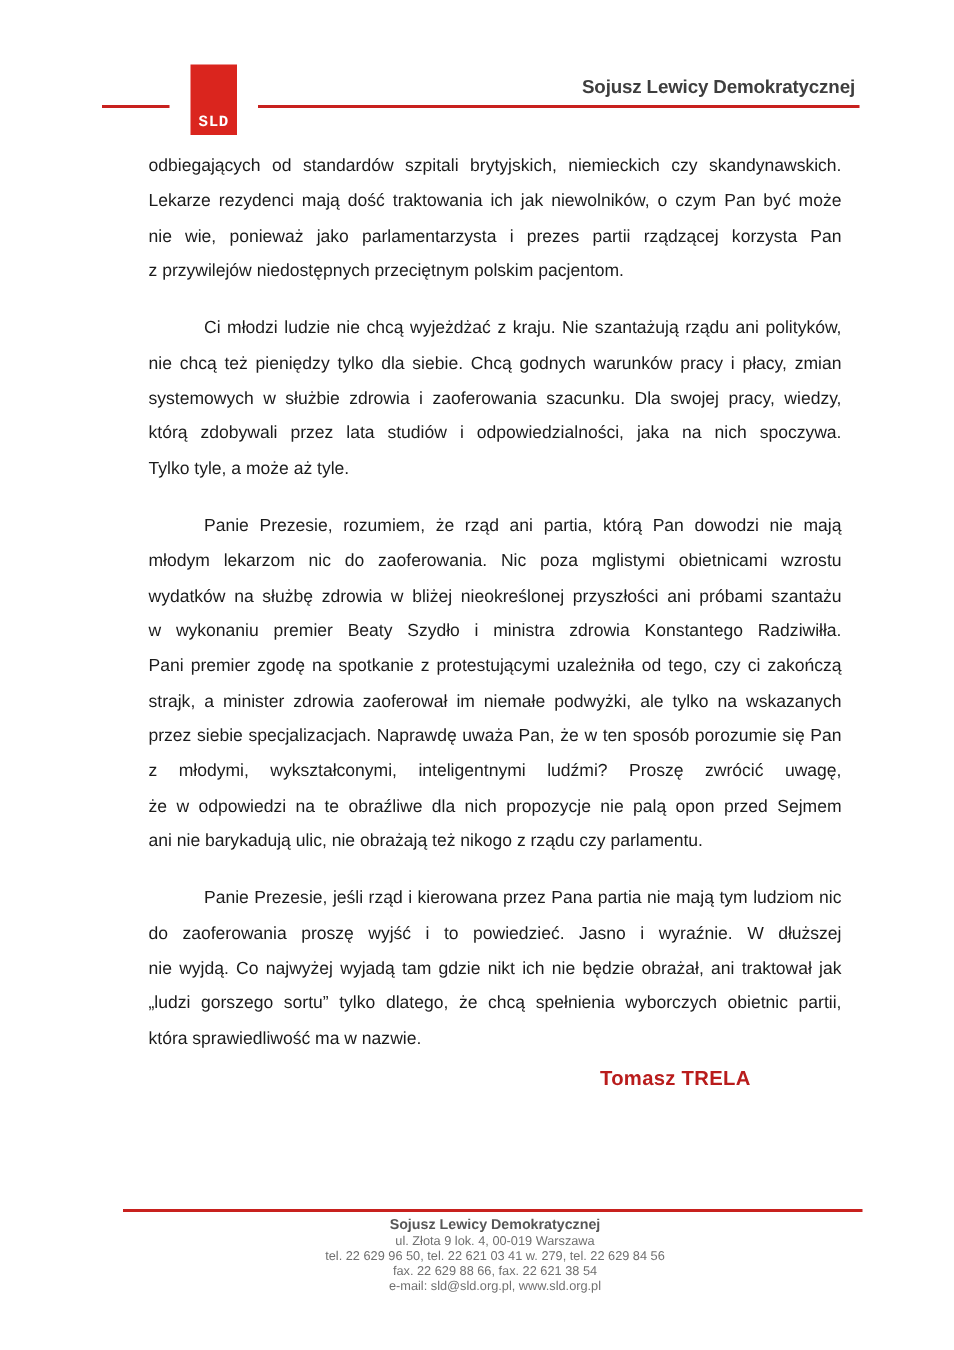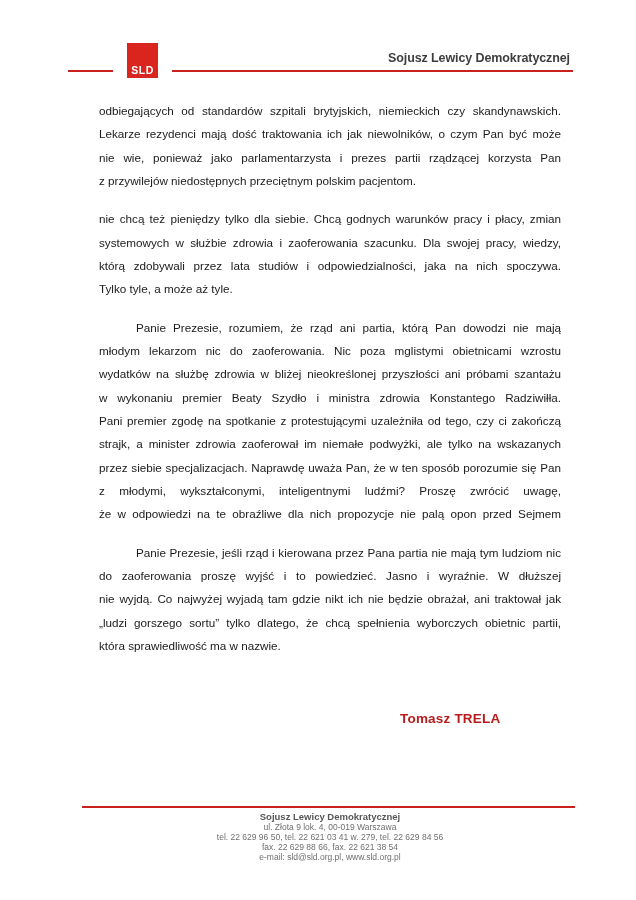--- a/index.html
+++ b/index.html
@@ -5,22 +5,23 @@
   html, body { margin:0; padding:0; background:#ffffff; }
   .page {
     position:relative; width:636px; height:900px; background:#fff;
     overflow:hidden; font-family:"Liberation Sans", sans-serif;
     margin:0 auto;
   }
   
   .header-rule-left  { position:absolute; left:68px;  top:70px; width:45px;  height:2px; background:var(--rule,#c8211e); }
   .header-rule-right { position:absolute; left:172px; top:70px; width:401px; height:2px; background:var(--rule,#c8211e); }
   .logo {
-    position:absolute; left:127px; top:43px; width:31px; height:35px;
+    position:absolute; left:127px; top:43px; width:31px; height:47px;
     background:var(--accent,#da251e);
+    font-family:Liberation Mono, monospace;
   }
   .logo-text {
     position:absolute; left:0; right:0; bottom:2px; text-align:center;
     color:#ffffff; font-size:10.5px; font-weight:700; letter-spacing:0.5px;
   }
   .header-org {
     position:absolute; top:51px; left:0; width:570px; text-align:right;
     font-size:12.5px; font-weight:700; color:#3e3e3e; letter-spacing:-0.1px;
   }
   
@@ -55,35 +56,37 @@
   <div class="header-org">Sojusz Lewicy Demokratycznej</div>
 
   <div class="letter-body" id="letter-body">
       <div class="paragraph">
         <div class="line">odbiegających od standardów szpitali brytyjskich, niemieckich czy skandynawskich.</div>
         <div class="line">Lekarze rezydenci mają dość traktowania ich jak niewolników, o czym Pan być może</div>
         <div class="line">nie wie, ponieważ jako parlamentarzysta i prezes partii rządzącej korzysta Pan</div>
         <div class="line last">z przywilejów niedostępnych przeciętnym polskim pacjentom.</div>
       </div>
       <div class="paragraph">
+        <div class="line indent">Ci młodzi ludzie nie chcą wyjeżdżać z kraju. Nie szantażują rządu ani polityków,</div>
         <div class="line">nie chcą też pieniędzy tylko dla siebie. Chcą godnych warunków pracy i płacy, zmian</div>
         <div class="line">systemowych w służbie zdrowia i zaoferowania szacunku. Dla swojej pracy, wiedzy,</div>
         <div class="line">którą zdobywali przez lata studiów i odpowiedzialności, jaka na nich spoczywa.</div>
         <div class="line last">Tylko tyle, a może aż tyle.</div>
       </div>
       <div class="paragraph">
         <div class="line indent">Panie Prezesie, rozumiem, że rząd ani partia, którą Pan dowodzi nie mają</div>
         <div class="line">młodym lekarzom nic do zaoferowania. Nic poza mglistymi obietnicami wzrostu</div>
         <div class="line">wydatków na służbę zdrowia w bliżej nieokreślonej przyszłości ani próbami szantażu</div>
         <div class="line">w wykonaniu premier Beaty Szydło i ministra zdrowia Konstantego Radziwiłła.</div>
         <div class="line">Pani premier zgodę na spotkanie z protestującymi uzależniła od tego, czy ci zakończą</div>
         <div class="line">strajk, a minister zdrowia zaoferował im niemałe podwyżki, ale tylko na wskazanych</div>
         <div class="line">przez siebie specjalizacjach. Naprawdę uważa Pan, że w ten sposób porozumie się Pan</div>
         <div class="line">z młodymi, wykształconymi, inteligentnymi ludźmi? Proszę zwrócić uwagę,</div>
         <div class="line">że w odpowiedzi na te obraźliwe dla nich propozycje nie palą opon przed Sejmem</div>
+        <div class="line last">ani nie barykadują ulic, nie obrażają też nikogo z rządu czy parlamentu.</div>
       </div>
       <div class="paragraph">
         <div class="line indent">Panie Prezesie, jeśli rząd i kierowana przez Pana partia nie mają tym ludziom nic</div>
         <div class="line">do zaoferowania proszę wyjść i to powiedzieć. Jasno i wyraźnie. W dłuższej</div>
         <div class="line">nie wyjdą. Co najwyżej wyjadą tam gdzie nikt ich nie będzie obrażał, ani traktował jak</div>
         <div class="line">„ludzi gorszego sortu” tylko dlatego, że chcą spełnienia wyborczych obietnic partii,</div>
         <div class="line last">która sprawiedliwość ma w nazwie.</div>
       </div>
     </div>
 

